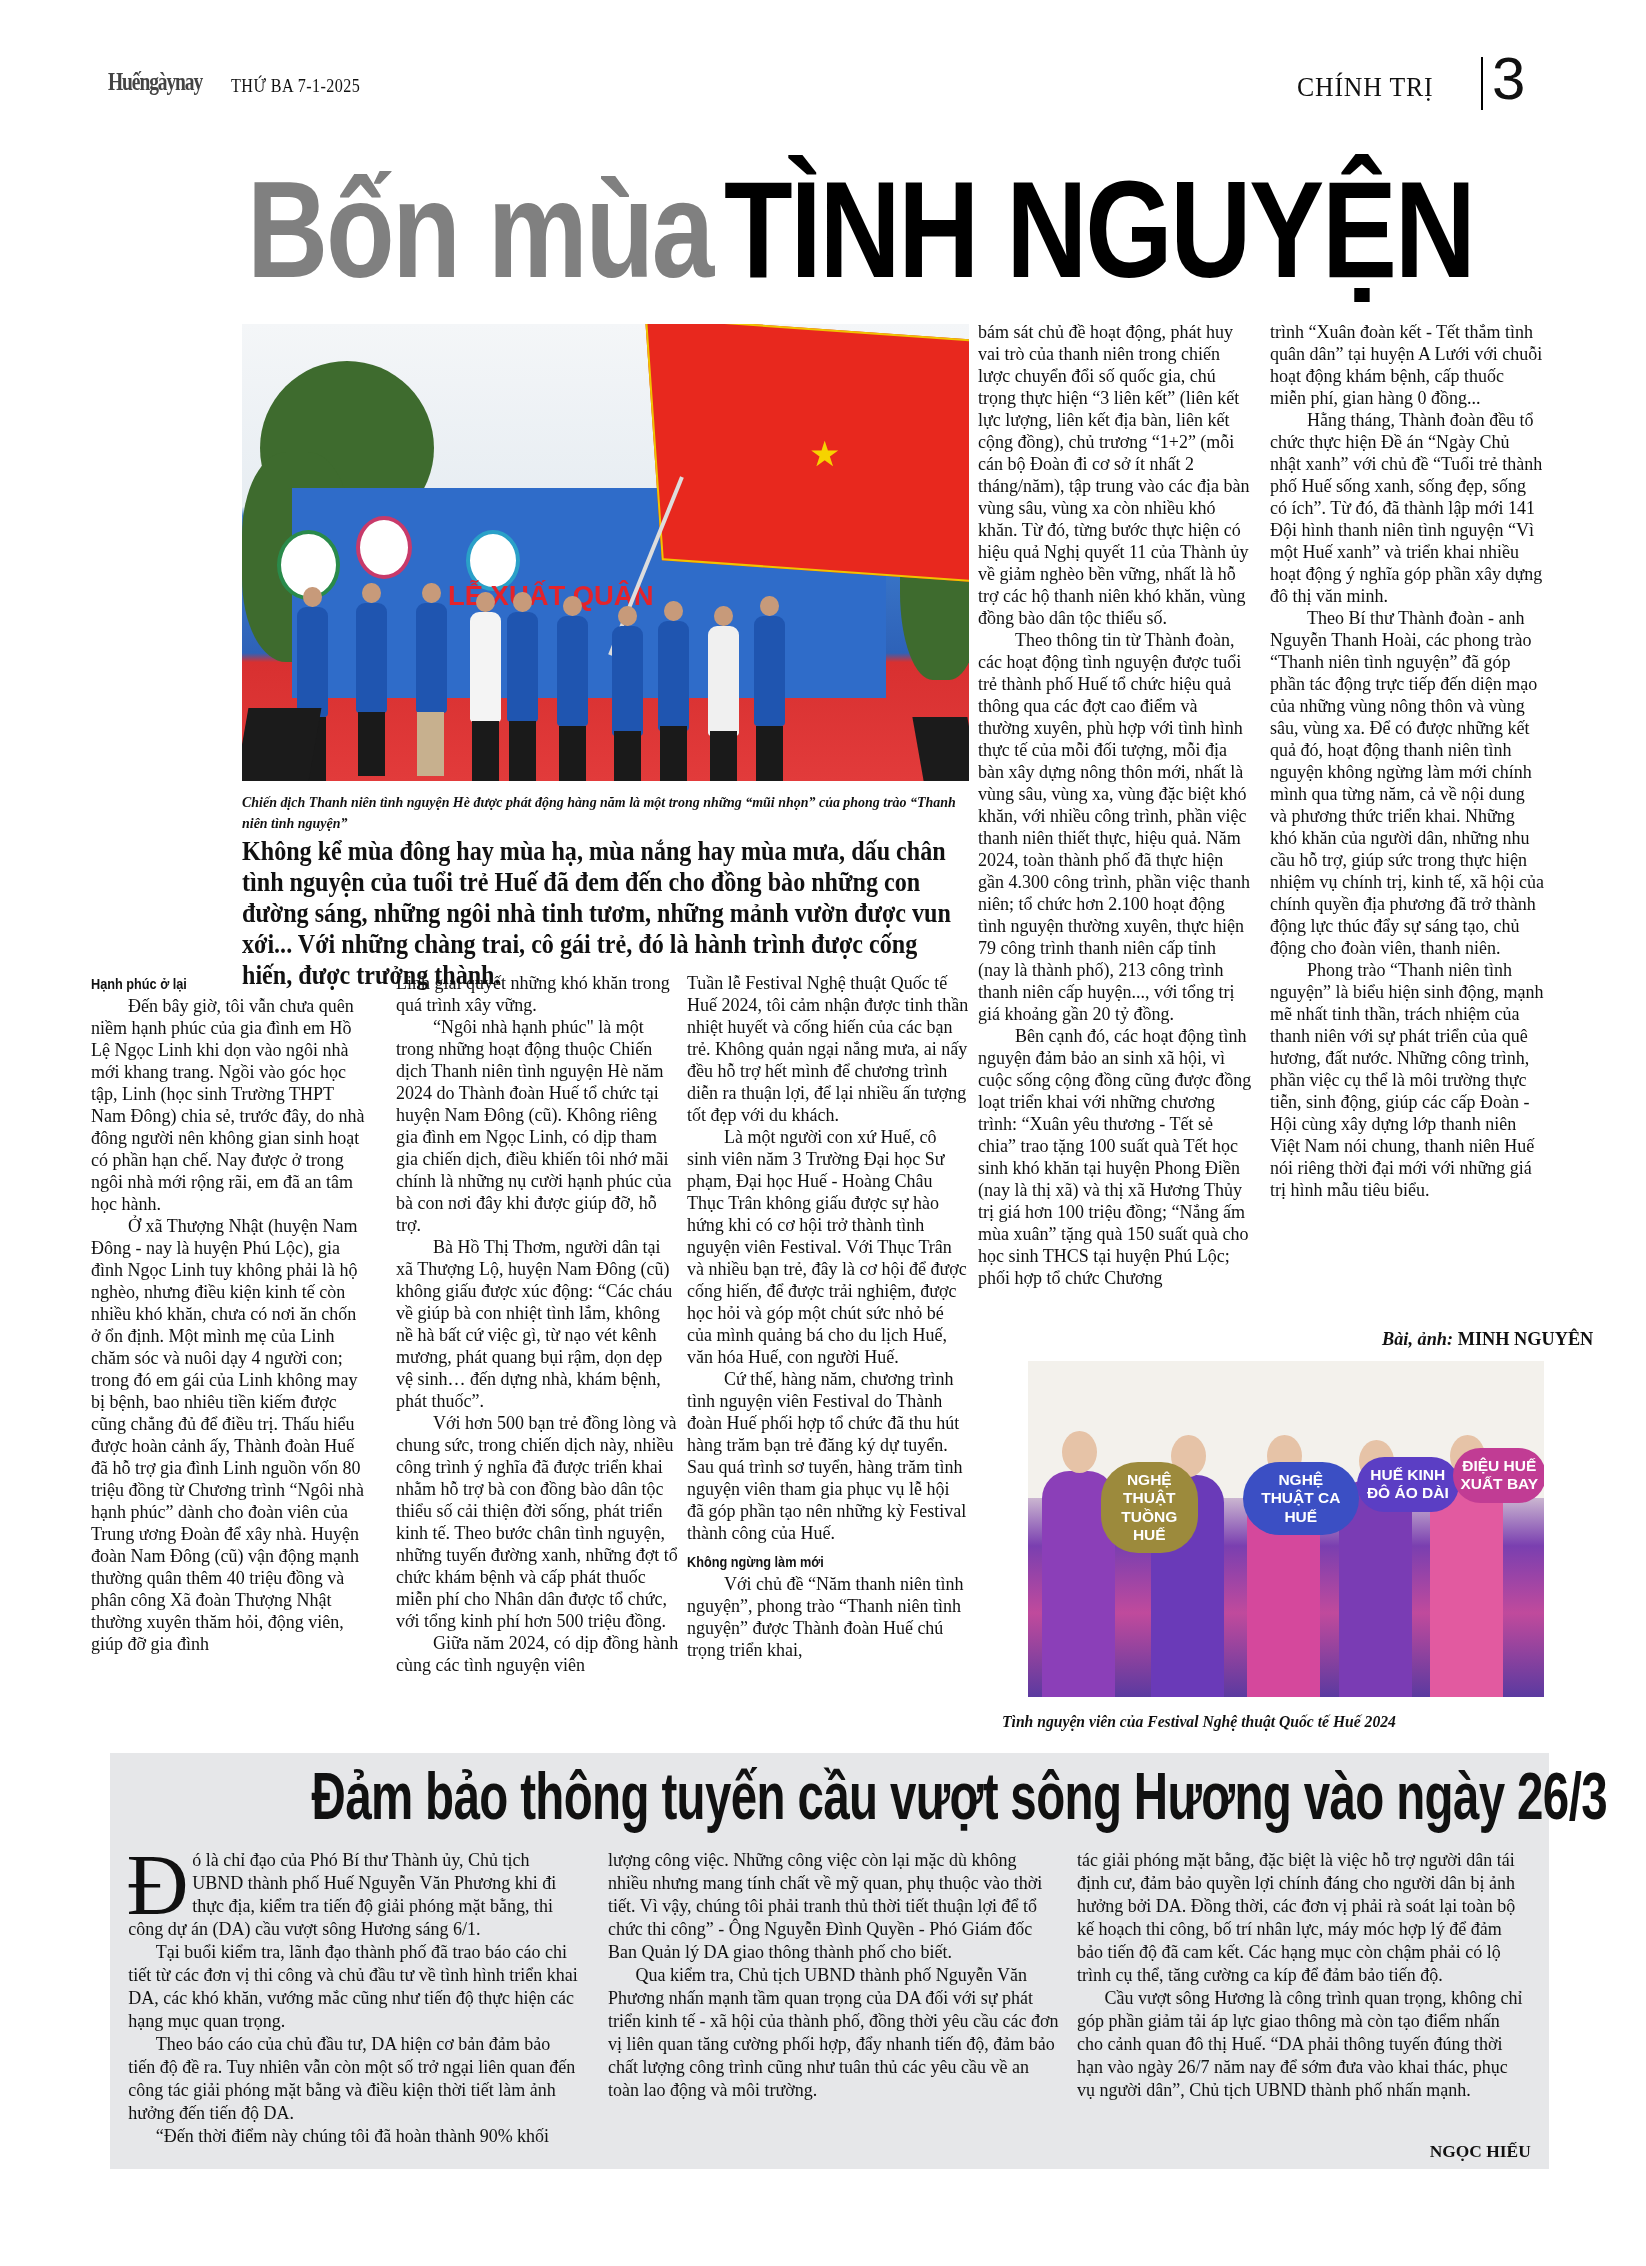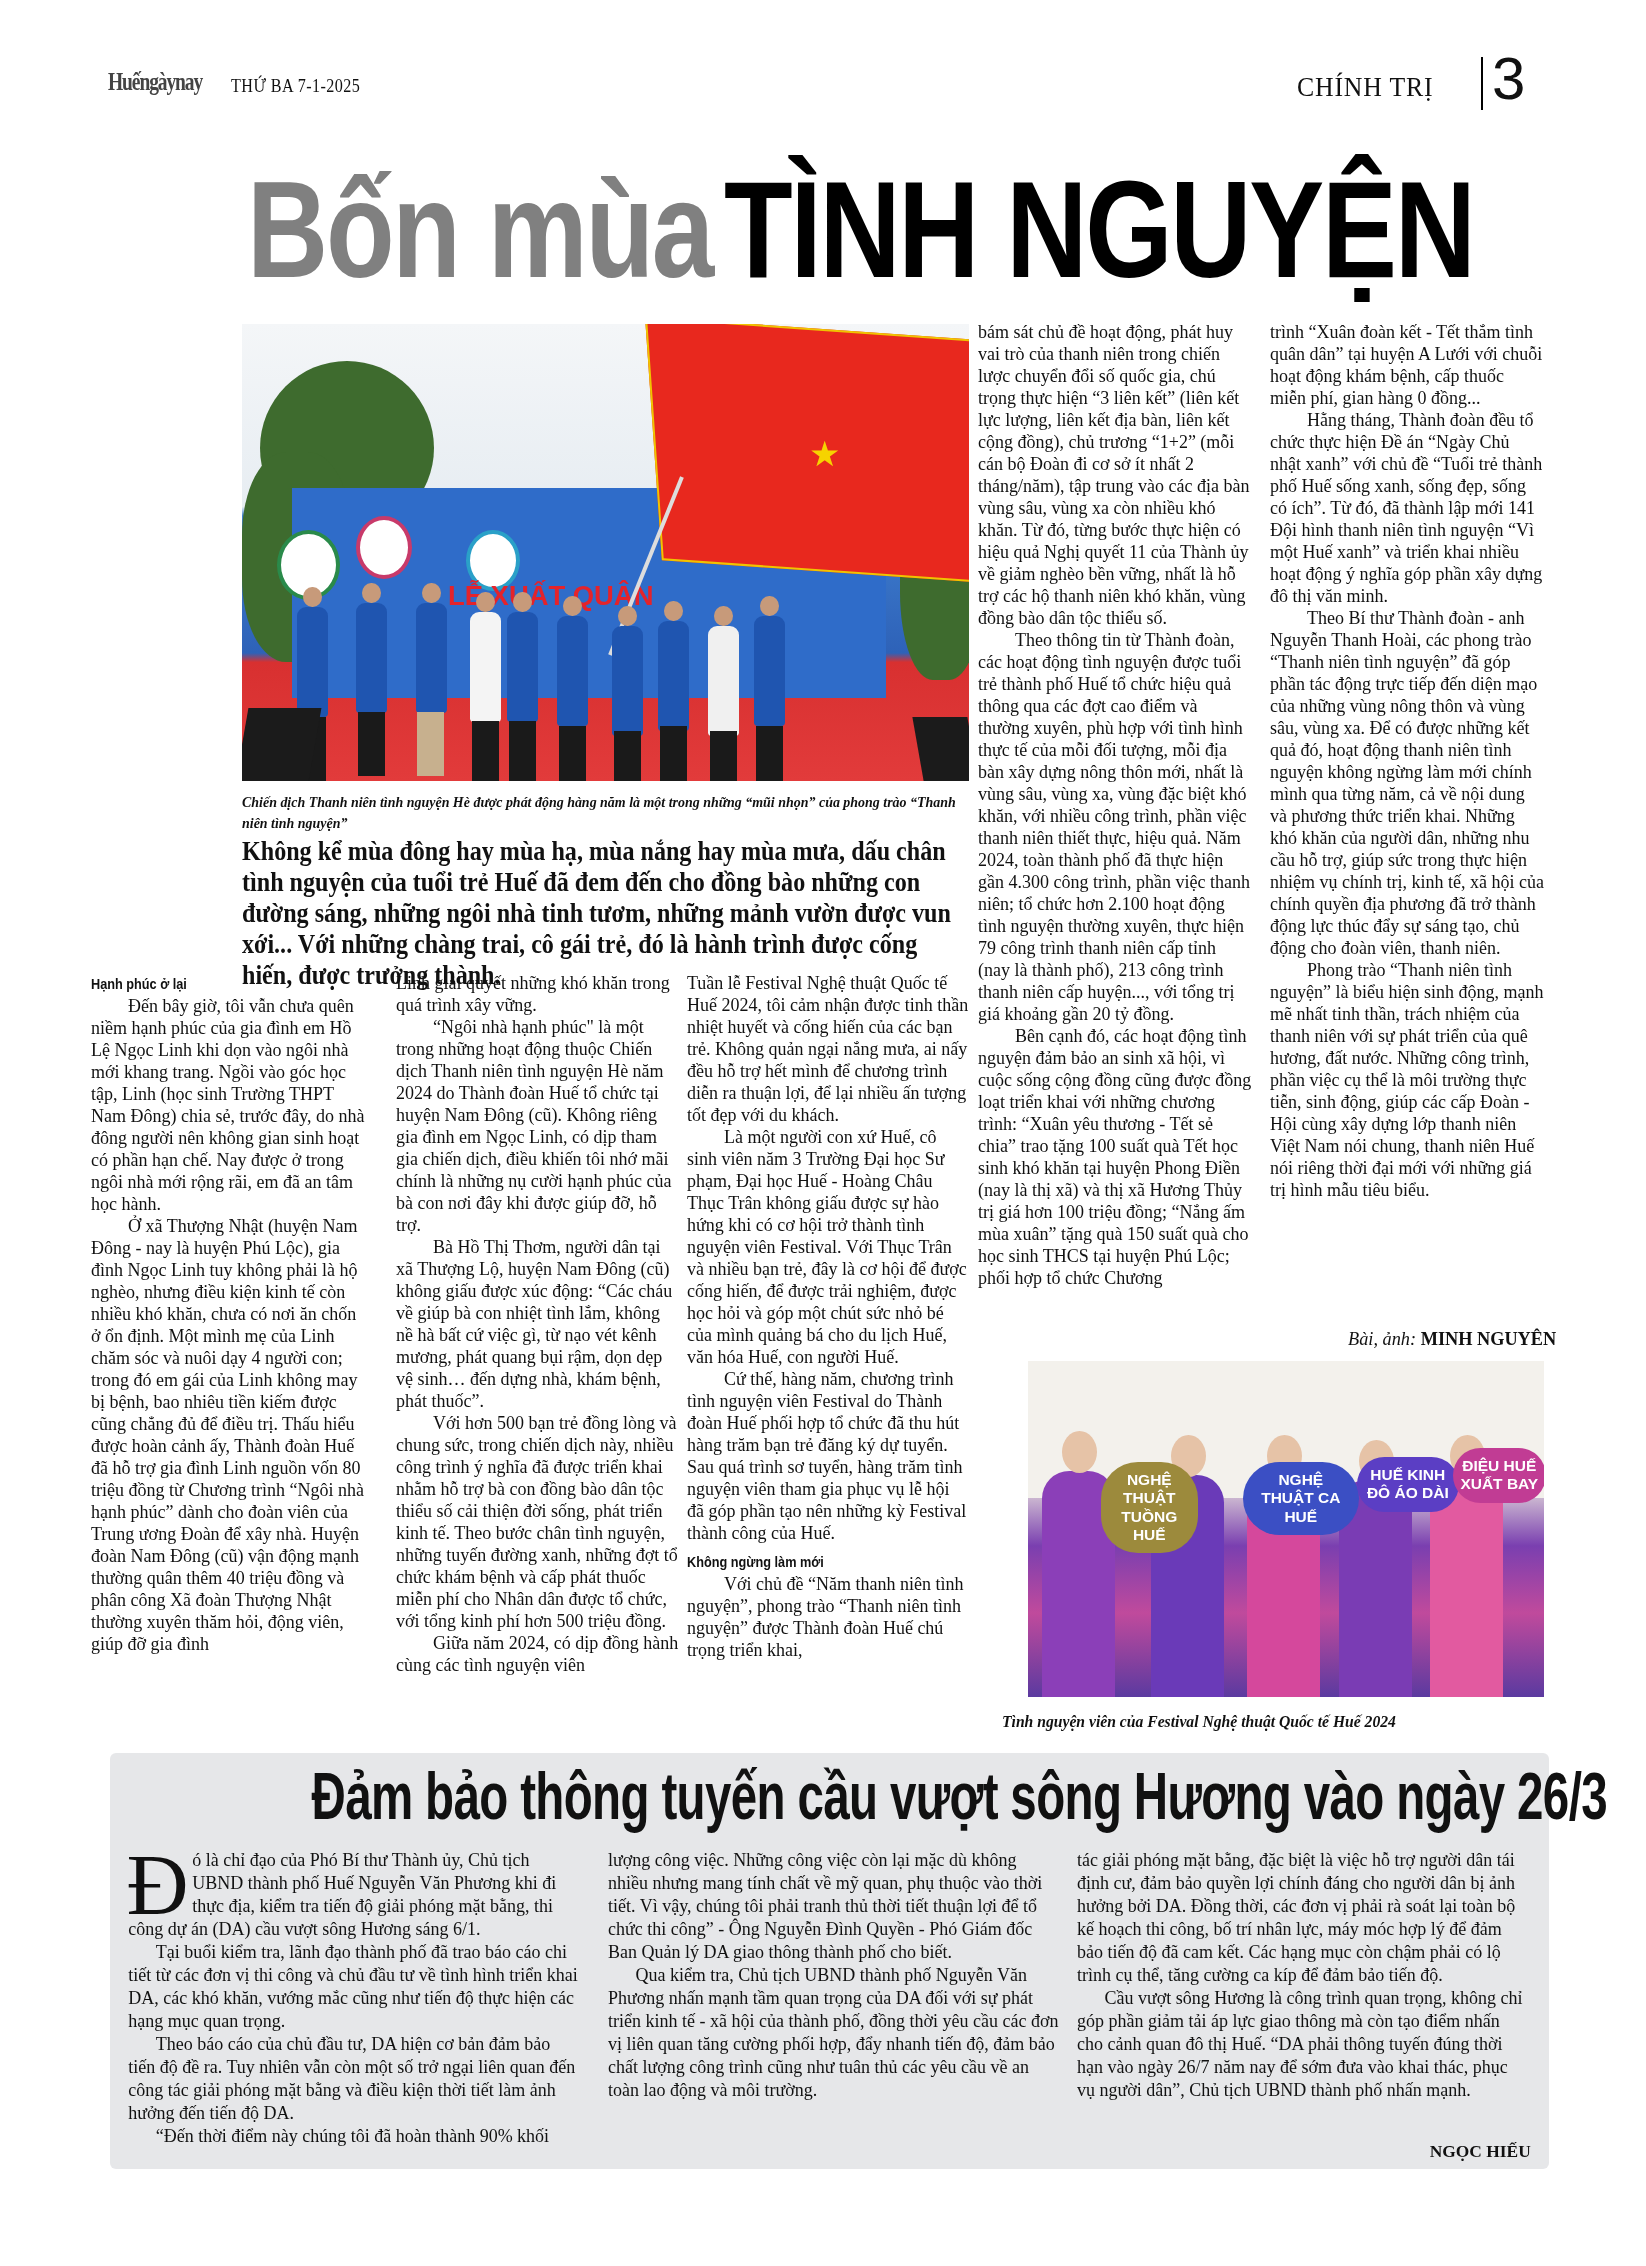--- a/index.html
+++ b/index.html
@@ -28,24 +28,24 @@
   .col p { margin:0; text-indent:37px; }
   .col p.noindent { text-indent:0; }
   .col h3 { margin:0; font-family:"Liberation Sans", sans-serif; font-weight:bold; font-size:15.5px; line-height:22px; transform:scaleX(0.82); transform-origin:left; white-space:nowrap; }
   .col h3.spaced { margin-top:7.3px; }
   #col1 { left:91px; top:973px; width:274px; }
   #col2 { left:396px; top:972px; width:283px; }
   #col3 { left:687px; top:972px; width:283px; }
   #col4 { left:978px; top:321px; width:274px; }
   #col5 { left:1270px; top:321px; width:274px; }
   #byline1 { left:1348px; top:1329px; font-size:18.3px; white-space:nowrap; }
-  #byline1 .lbl { font-style:italic; font-weight:normal; }
+  #byline1 .lbl { font-style:italic; font-weight:bold;margin-left:34px; }
   #byline1 .nm { font-weight:bold; }
   
-  #bottom-box { left:110px; top:1753px; width:1439px; height:416px; background:#e6e7e9;border-radius:6px; }
+  #bottom-box { left:110px; top:1753px; width:1439px; height:416px; background:#e6e7e9; }
   #bottom-title { left:0; top:7.3px; width:1439px; text-align:center; font-family:"Liberation Sans", sans-serif; font-weight:bold; font-size:66px; line-height:73px; white-space:nowrap; letter-spacing:-0.9px; transform:scaleX(0.72); transform-origin:center; }
   .bcol { font-size:18px; line-height:23px; }
   .bcol p { margin:0; text-indent:27.4px; }
   .bcol p.noindent { text-indent:0; }
   #bcol1 { left:18.3px; top:96px; width:452px; }
   #bcol2 { left:498px; top:96px; width:452px; }
   #bcol3 { left:967px; top:96px; width:452px; }
   #dropcap { float:left; font-size:86px; line-height:68px; margin:1.8px 3.7px -3.7px -1.8px; }
   #byline2 { right:18.3px; bottom:7.3px; font-weight:bold; font-size:17.4px; }
   

